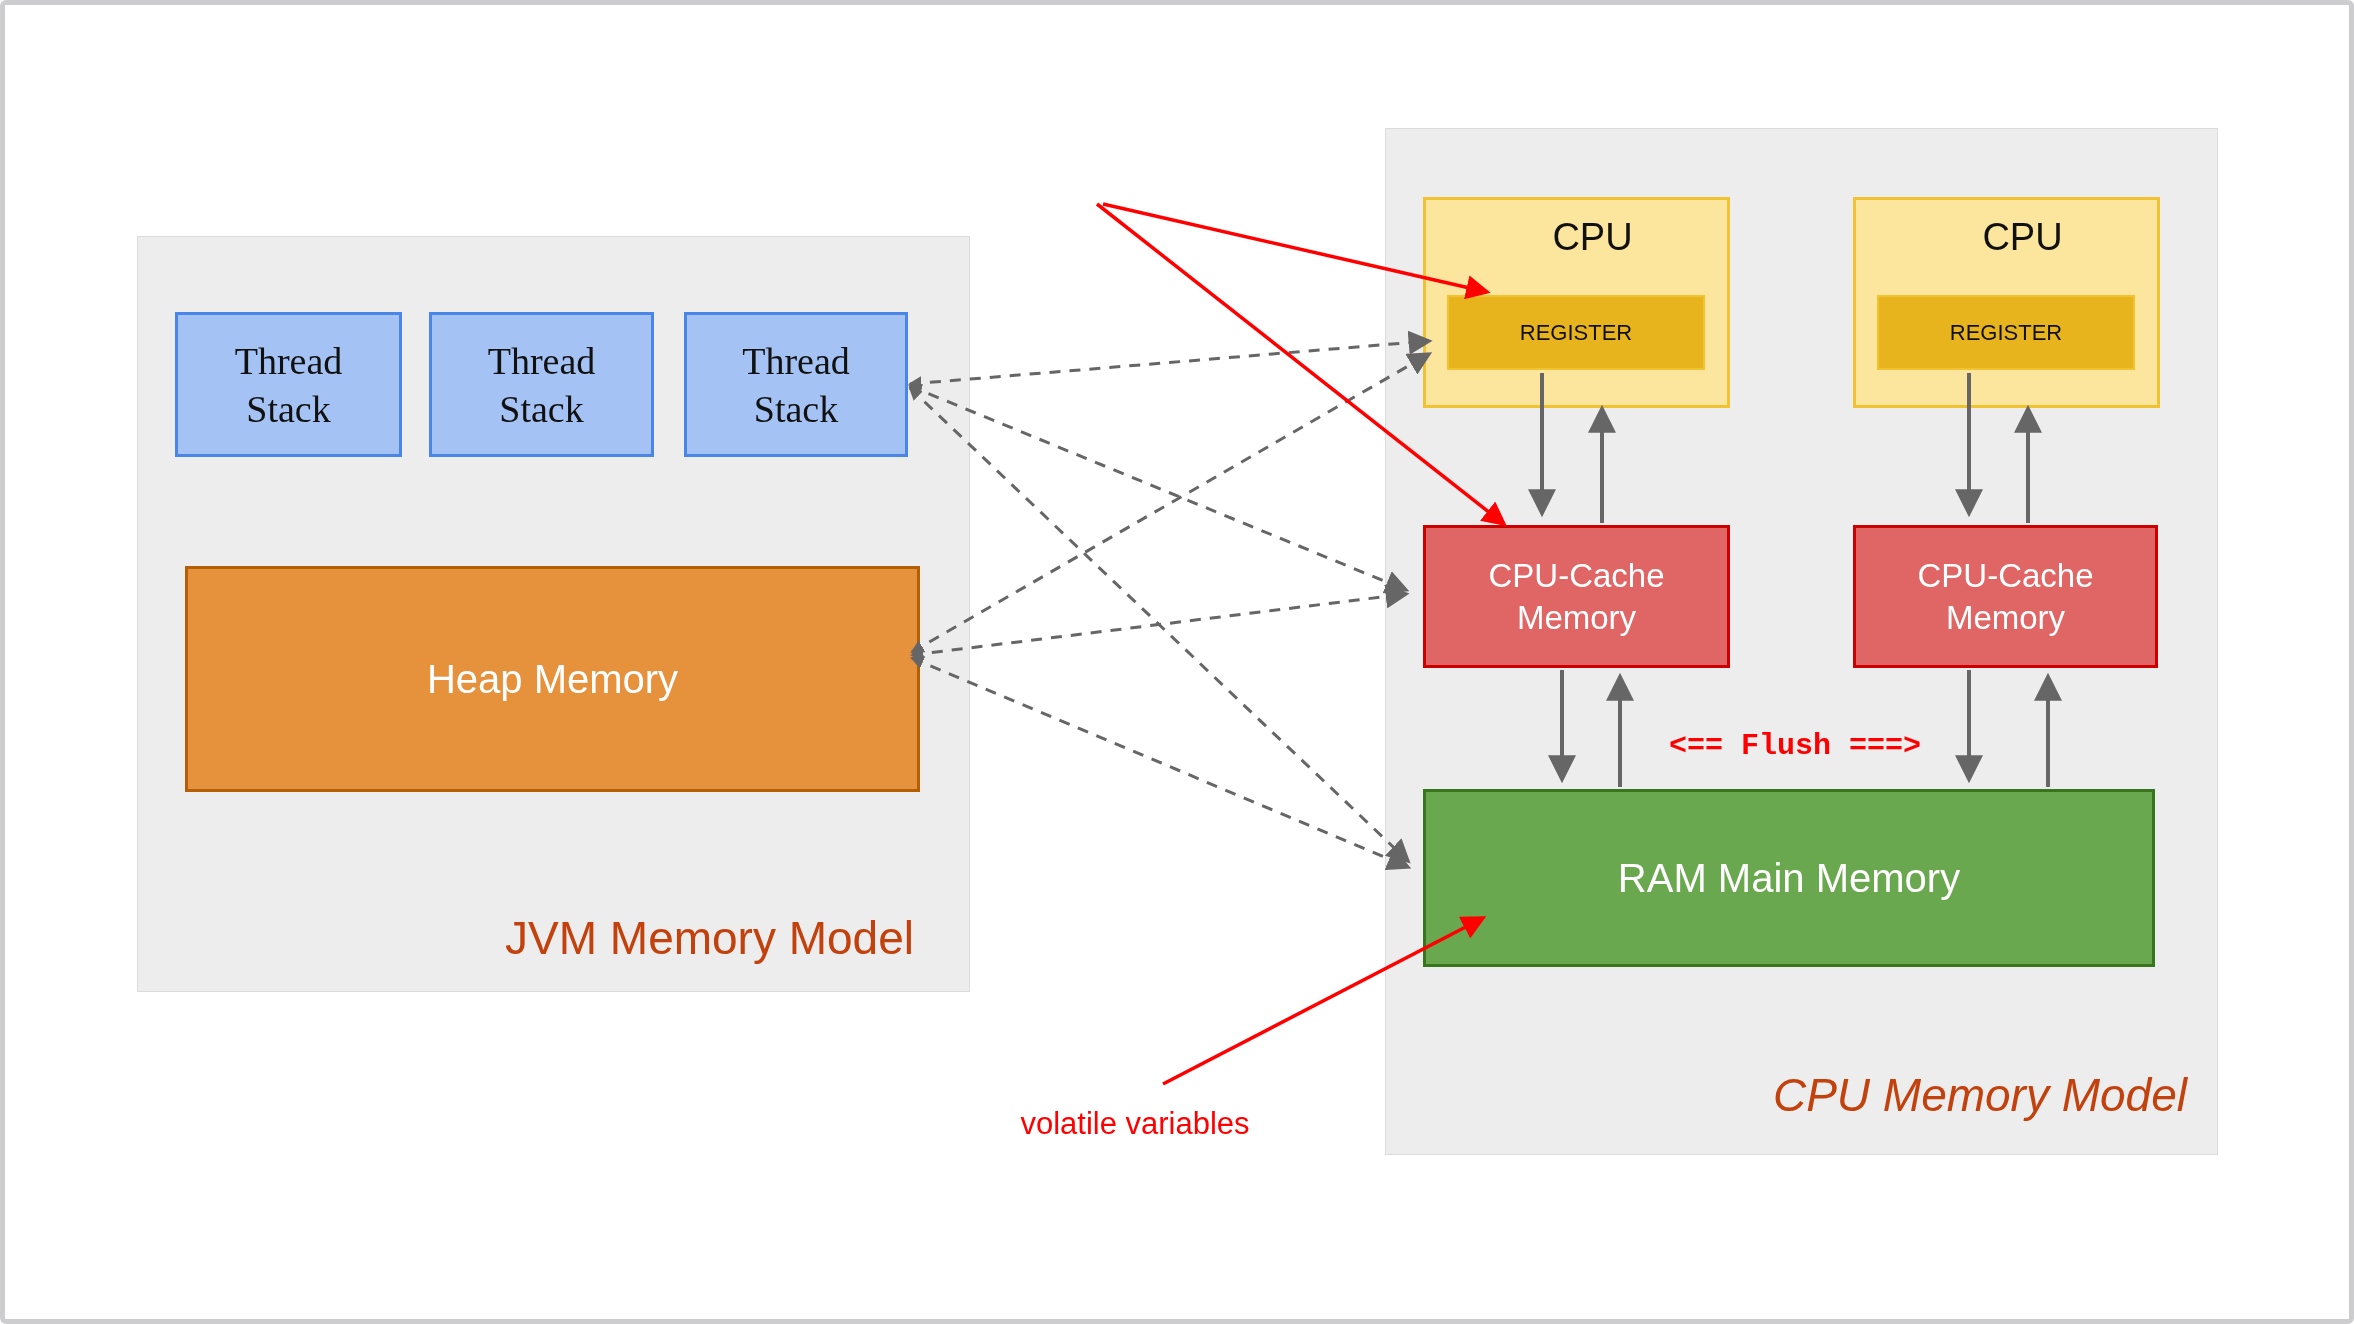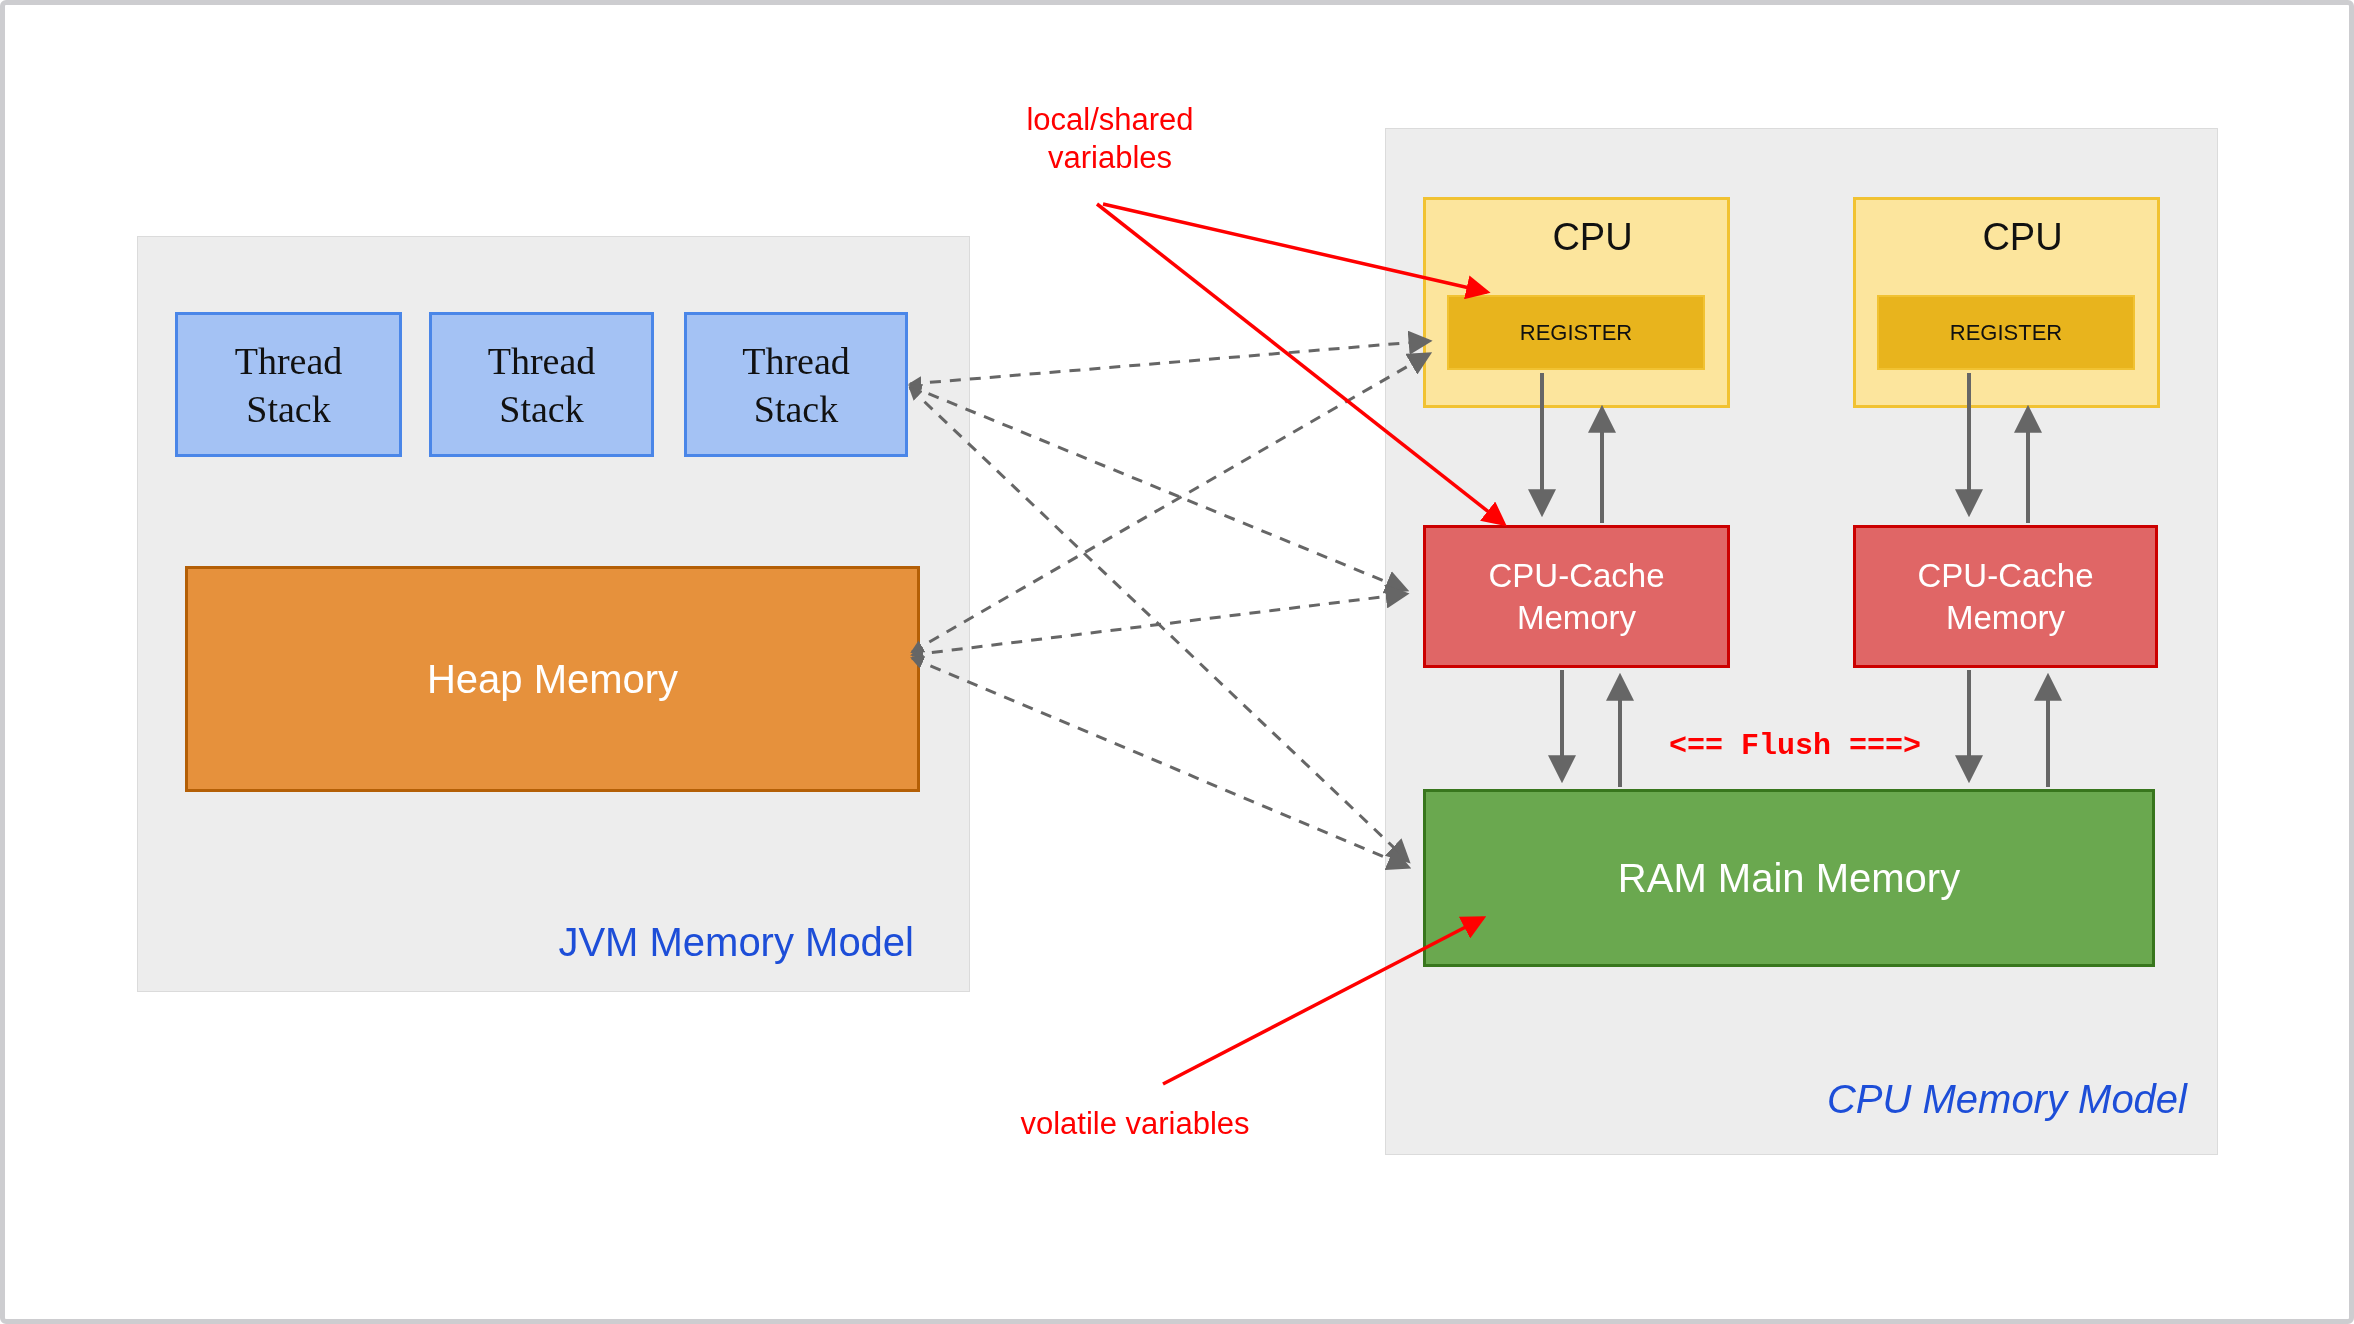--- a/index.html
+++ b/index.html
@@ -38,21 +38,21 @@
   .cache{
     background:var(--cache-fill);border:3px solid var(--cache-border);
     color:#fff;font-size:33px;line-height:42px;
   }
   .cache .wrap{width:230px;}
   .ram{
     background:var(--ram-fill);border:3px solid var(--ram-border);
     color:#fff;font-size:40px;
   }
   .model-title{
-    position:absolute;color:#1d4ed8;font-size:40px;white-space:nowrap;z-index:3;
+    position:absolute;color:#c2410c;font-size:46px;white-space:nowrap;z-index:3;
   }
   .red-note{
     position:absolute;color:var(--annotation-red);font-size:31px;line-height:38px;
     text-align:center;z-index:3;
   }
   .flush{
     position:absolute;color:var(--annotation-red);font-size:30px;font-weight:bold;
     text-align:center;white-space:nowrap;z-index:3;font-family:Liberation Mono, monospace;
   }
   svg.overlay{position:absolute;left:0;top:0;z-index:5;pointer-events:none;}
@@ -107,21 +107,20 @@
     <span class="wrap">CPU-Cache Memory</span>
   </div>
   <div class="box cache" style="left:1848px;top:520px;width:305px;height:143px;">
     <span class="wrap">CPU-Cache Memory</span>
   </div>
 
   <div class="box ram" style="left:1418px;top:784px;width:732px;height:178px;">
     <span>RAM Main Memory</span>
   </div>
 
-  <div class="red-note" style="left:995px;top:96px;width:220px;">local/shared variables</div>
   <div class="red-note" style="left:985px;top:1100px;width:290px;text-align:center;">volatile variables</div>
   <div class="flush" style="left:1640px;top:724px;width:300px;">&lt;== Flush ===&gt;</div>
 
   <svg class="overlay" width="2354" height="1324" viewBox="0 0 2354 1324">
     <defs>
       <marker id="ah-big" viewBox="0 0 10 10" refX="8.5" refY="5" markerWidth="8" markerHeight="8" orient="auto-start-reverse">
         <path d="M0 0 L10 5 L0 10 z" class="mk-grey"></path>
       </marker>
       <marker id="ah-small" viewBox="0 0 10 10" refX="8.5" refY="5" markerWidth="4.5" markerHeight="4.5" orient="auto-start-reverse">
         <path d="M0 0 L10 5 L0 10 z" class="mk-grey"></path>

